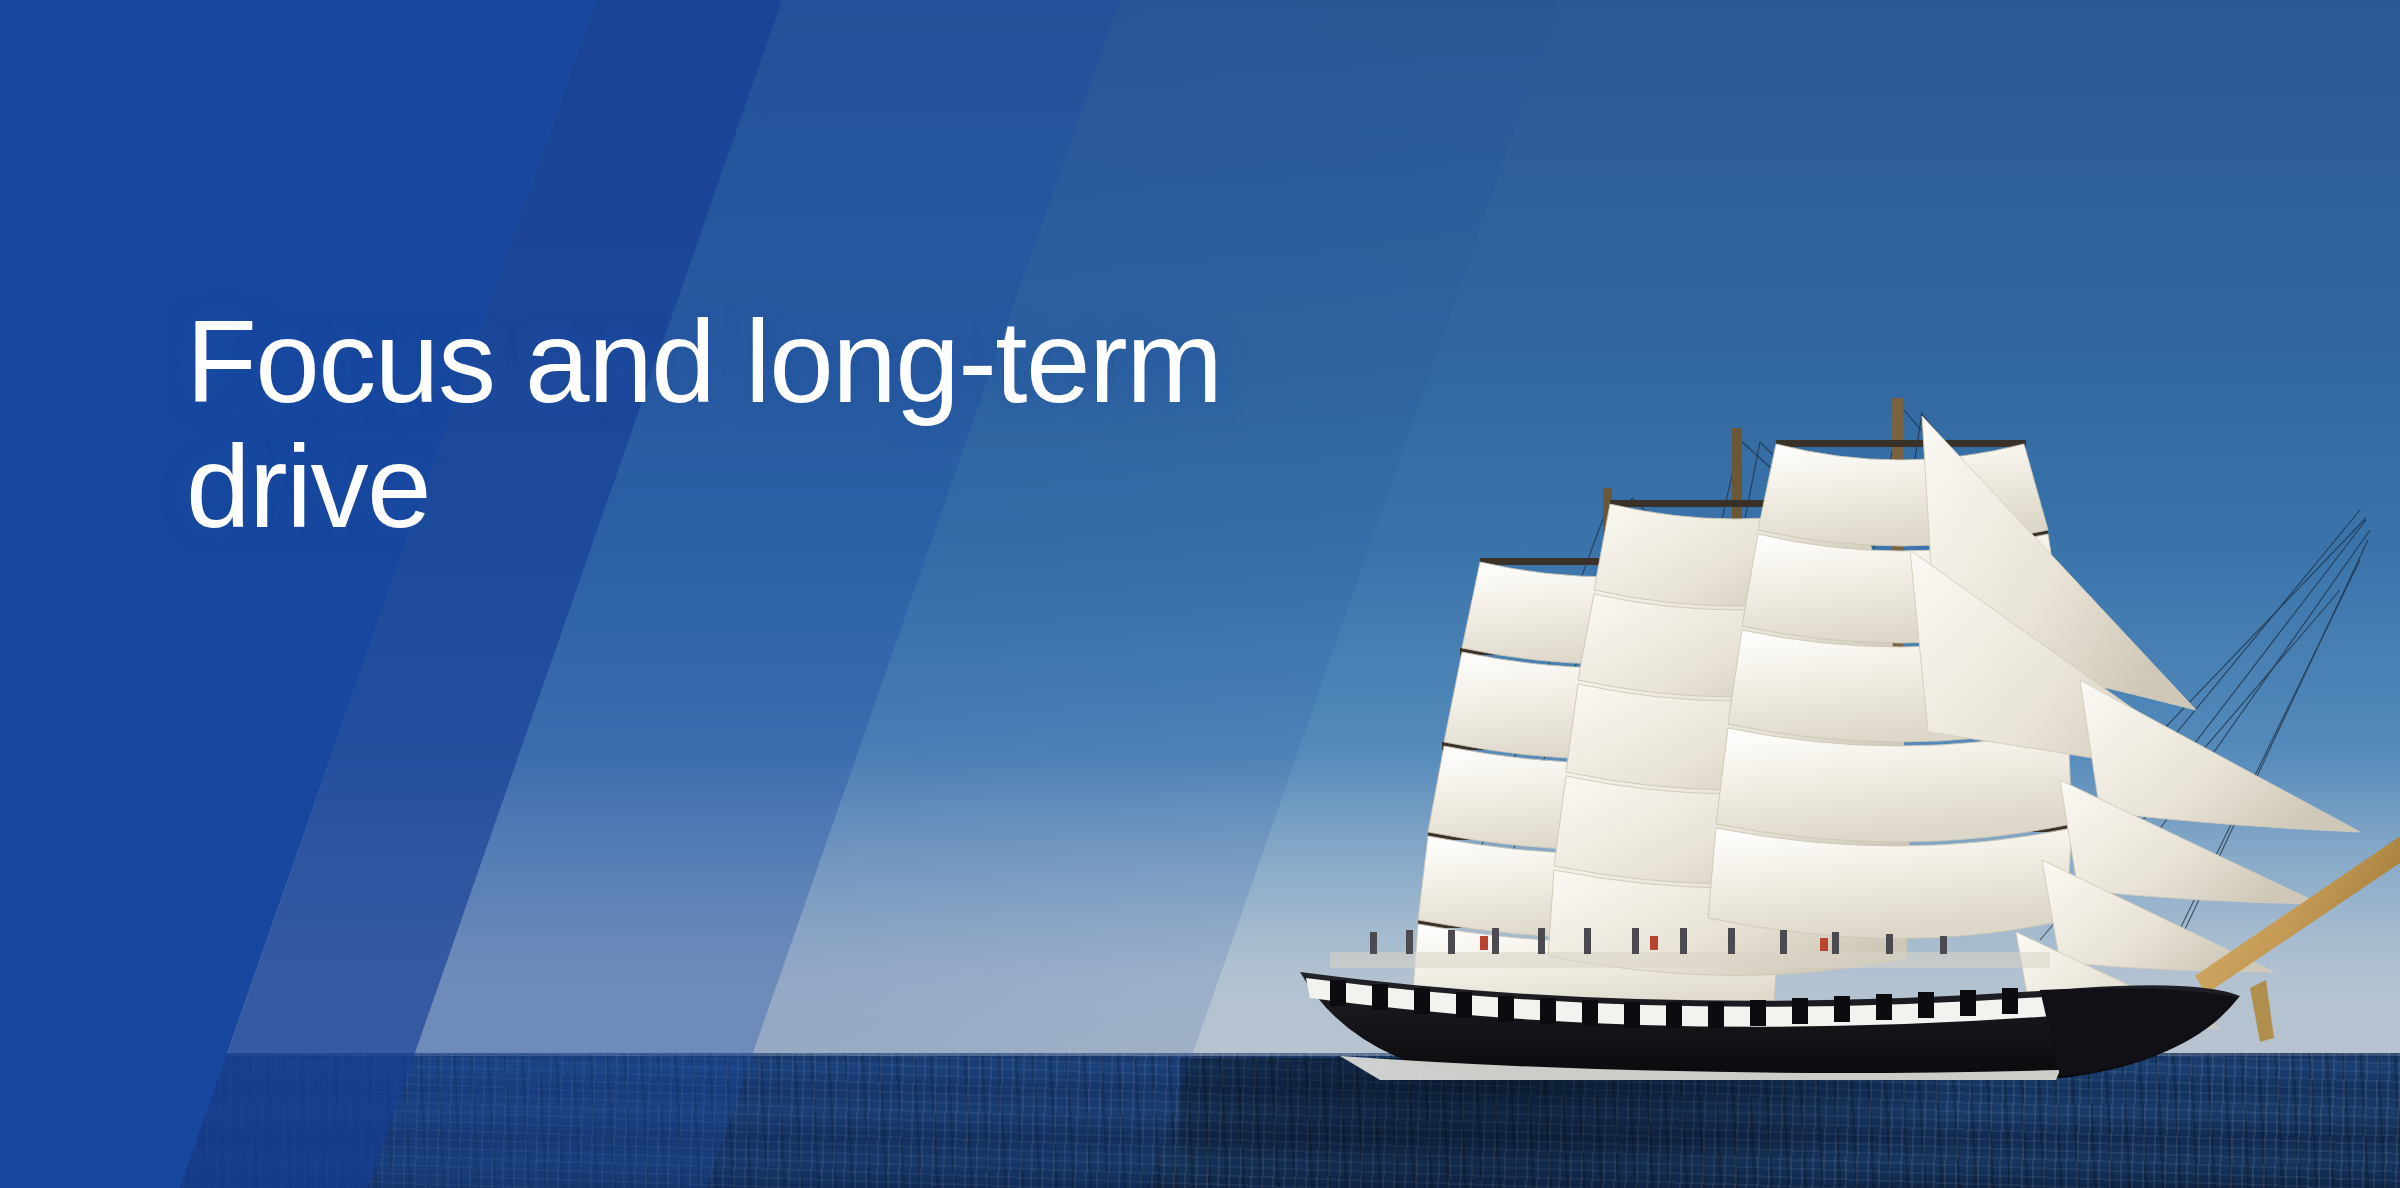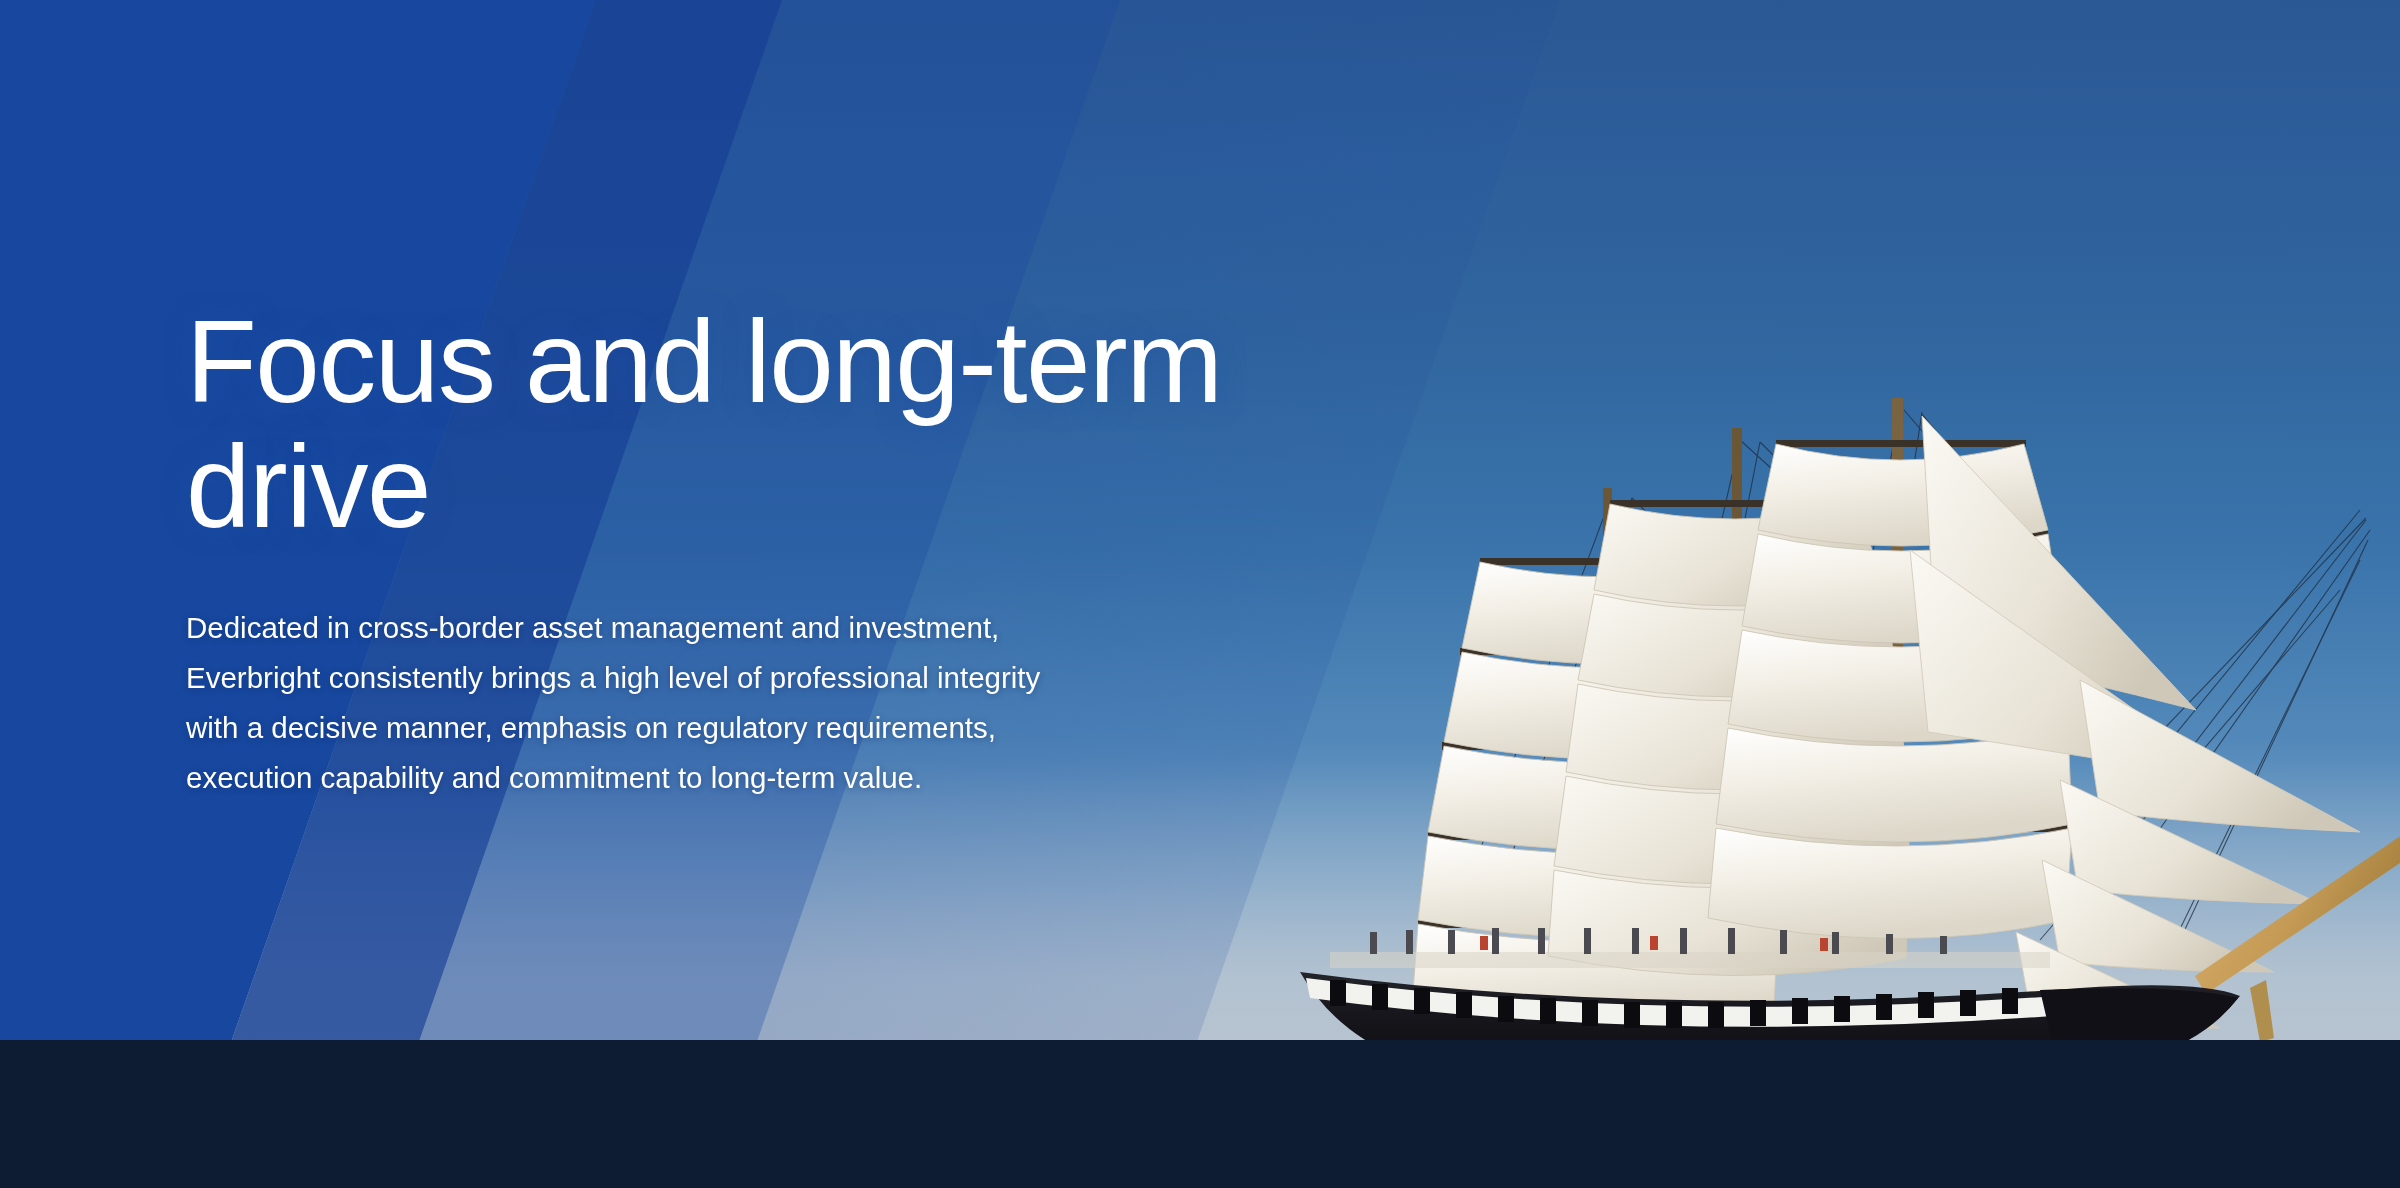--- a/index.html
+++ b/index.html
@@ -5,21 +5,21 @@
   * { margin:0; padding:0; box-sizing:border-box; }
   html, body {
     width:2400px; height:1188px;
     background:#0d1c33;
     font-family:"Liberation Sans", sans-serif;
     overflow:hidden;
   }
 
   .hero {
     position:relative;
-    width:2400px; height:1040px;
+    width:2400px; height:1188px;
     overflow:hidden;
     background:#2b5992;
   }
 
   
   .photo { position:absolute; inset:0; overflow:hidden; }
 
   .sky {
     position:absolute; left:0; top:0; width:2400px; height:1058px;
     background:linear-gradient(to bottom,
@@ -277,16 +277,15 @@
     </div>
   </div>
 
   <div class="band band-faint"></div>
   <div class="band band-light"></div>
   <div class="band band-mid"></div>
   <div class="band band-solid"></div>
 
   <div class="content">
     <h1 class="headline">Focus and long-term drive</h1>
-    <p class="subcopy">Dedicated in cross-border asset management and investment, Everbright consistently brings a high level of professional integrity with a decisive manner, emphasis on regulatory requirements, execution capability and commitment to long-term value.</p>
   </div>
 
 </div>
 
 </body></html>

